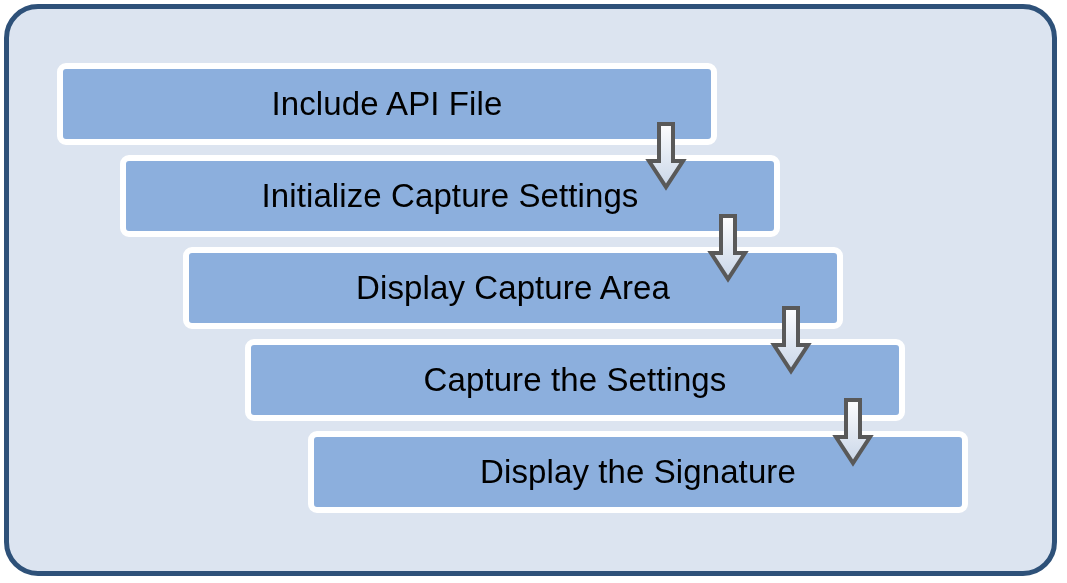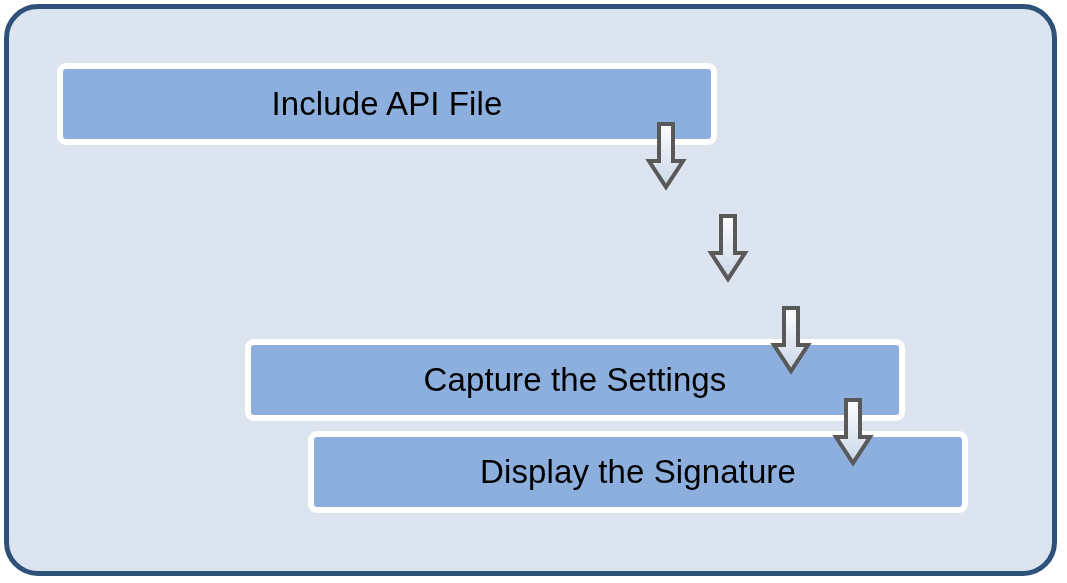--- a/index.html
+++ b/index.html
@@ -58,21 +58,27 @@
 </head>
 <body>
 
 <div id="canvas">
   <div id="panel">
 
     <div class="step" style="left:48px; top:54px; width:660px; height:82px;">
       <span class="step-label">Include API File</span>
     </div>
 
+    <div class="step" style="left:111px; top:146px; width:660px; height:82px;">
+      <span class="step-label">Initialize Capture Settings</span>
+    </div>
 
+    <div class="step" style="left:174px; top:238px; width:660px; height:82px;">
+      <span class="step-label">Display Capture Area</span>
+    </div>
 
     <div class="step" style="left:236px; top:330px; width:660px; height:82px;">
       <span class="step-label">Capture the Settings</span>
     </div>
 
     <div class="step" style="left:299px; top:422px; width:660px; height:82px;">
       <span class="step-label">Display the Signature</span>
     </div>
 
     <div class="arrow" style="left:637px; top:112px;">

